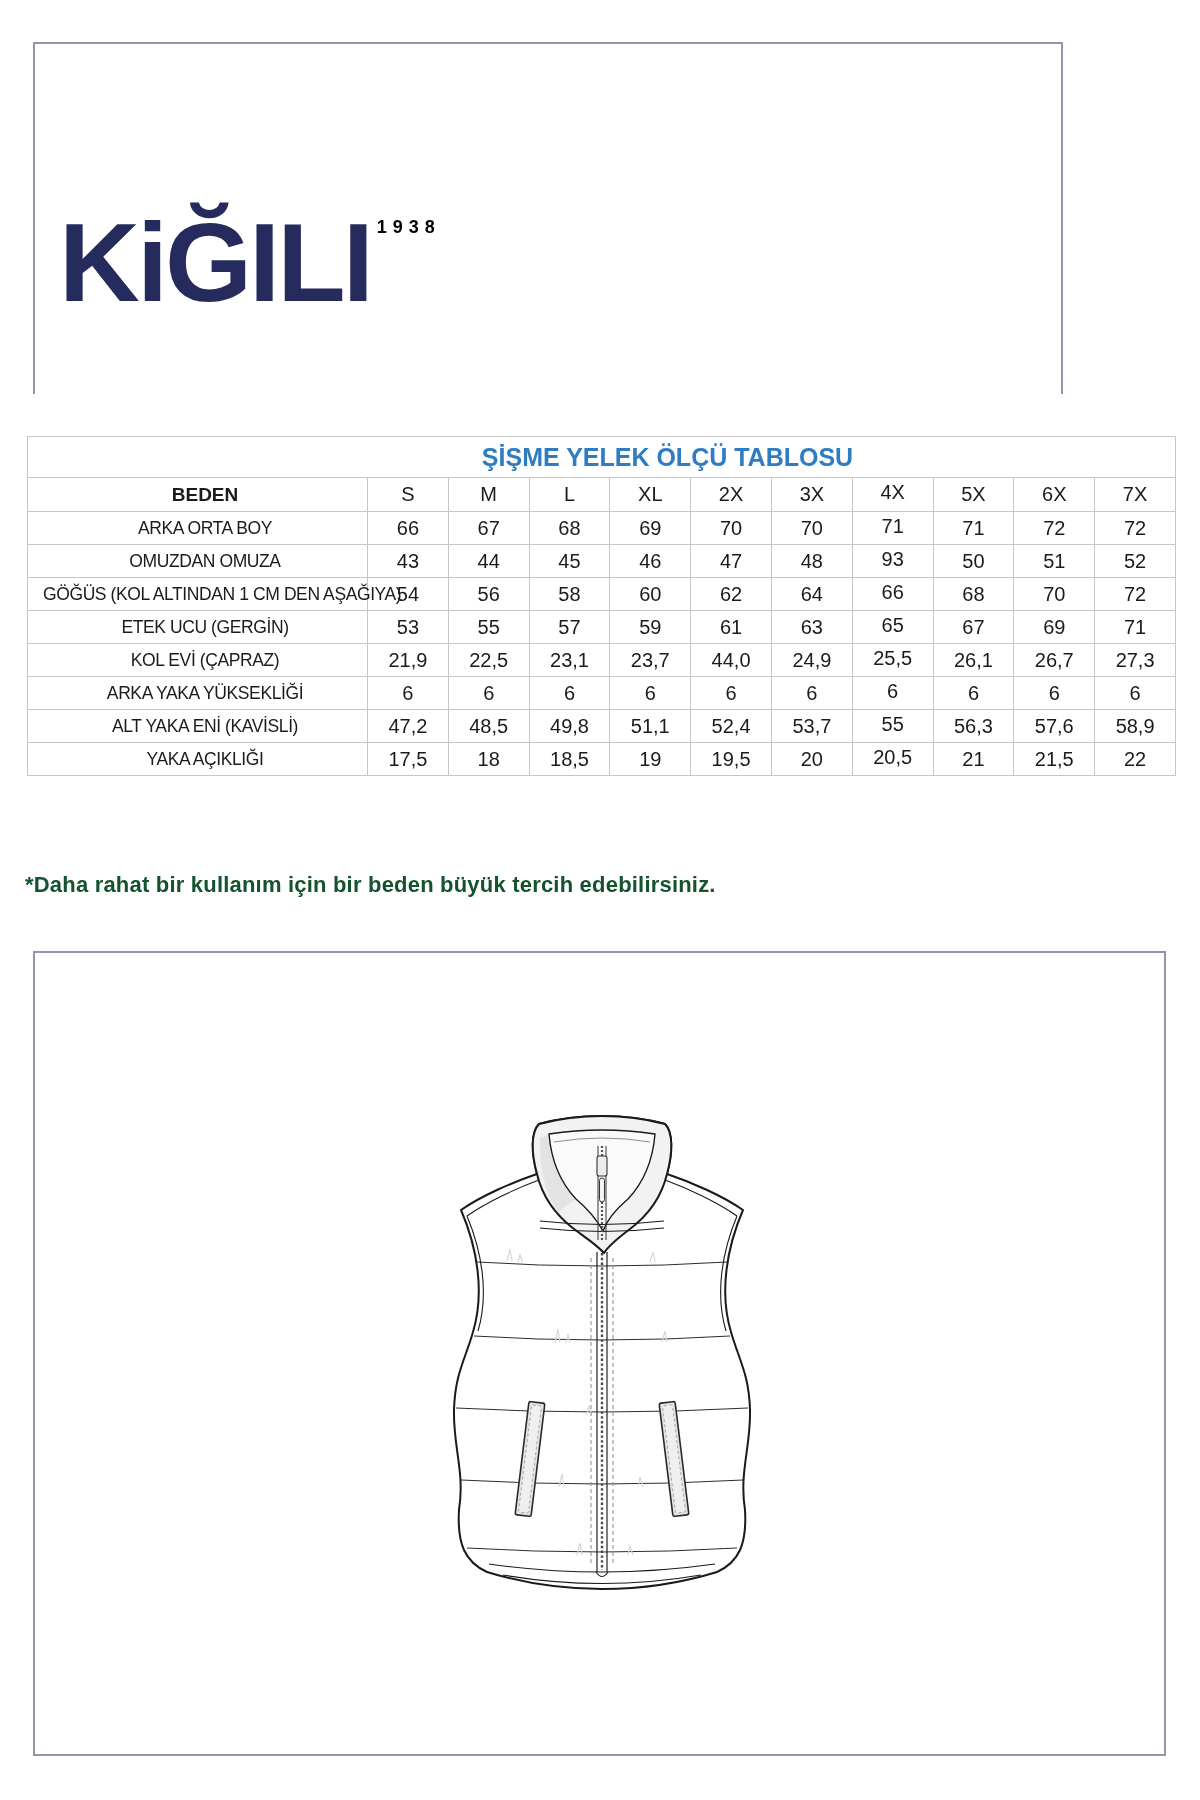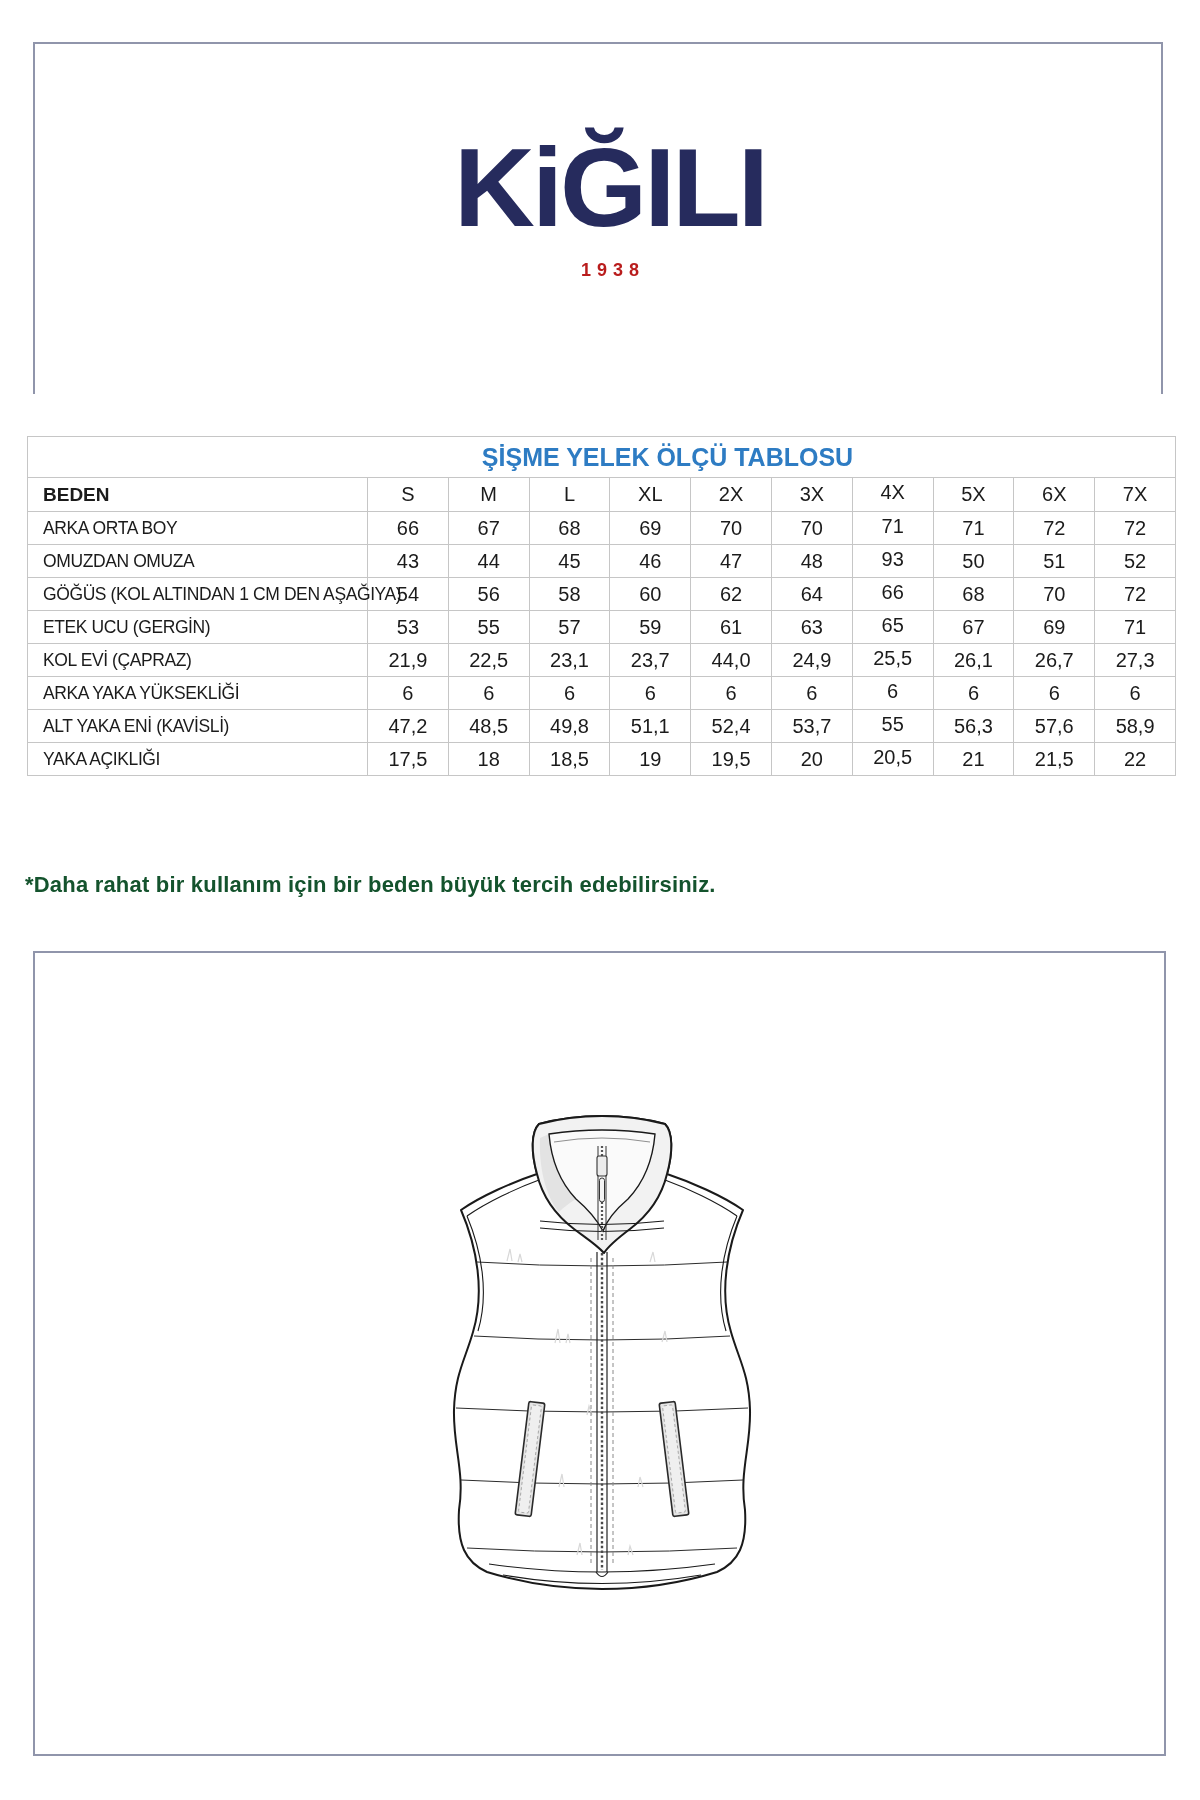--- a/index.html
+++ b/index.html
@@ -6,35 +6,35 @@
   html,body{margin:0;padding:0;}
   body{
     width:1200px;height:1800px;position:relative;overflow:hidden;
     background:#ffffff;
     font-family:"Liberation Sans","DejaVu Sans",sans-serif;
     -webkit-font-smoothing:antialiased;
   }
 
   
   .frame-top{
-    position:absolute;left:33px;top:42px;width:1130px;height:352px;
+    position:absolute;left:33px;top:42px;width:1030px;height:352px;
     border:2px solid #9095ab;border-bottom:none;
-    display:flex;flex-direction:column;align-items:center;
+    display:flex;align-items:center;
     box-sizing:border-box;
     padding-left:24px;
   }
   .brand{
     margin-top:88px;
     font-size:112px;line-height:1;font-weight:700;letter-spacing:-3px;
     color:#262b5d;white-space:nowrap;
   }
   .brand-year{
     margin-top:16px;
     font-size:18px;font-weight:700;letter-spacing:6px;padding-left:6px;
-    color:#b91c1c;
+    color:#000000;
   }
 
   
   .size-table{
     position:absolute;left:27px;top:436px;width:1148px;
     border-collapse:collapse;table-layout:fixed;
     color:#1b1b1b;
   }
   .size-table col.c-label{width:340px;}
   .size-table col.c-size{width:80.8px;}
@@ -46,21 +46,21 @@
     overflow:visible;white-space:nowrap;
   }
   .title-row td{
     height:41px;
     font-size:25px;font-weight:700;color:#2e7cc3;
     padding-left:132px;
   }
   .header-row td{height:34px;}
   .data-row td{height:33px;}
   .size-table td.lbl{
-    text-align:left;padding-left:15px;
+    text-align:center;padding-left:15px;
     font-size:17.5px;letter-spacing:-0.4px;
   }
   .header-row td.lbl{font-size:19px;font-weight:700;letter-spacing:0;}
   
   .header-row td:nth-child(8),
   .data-row td:nth-child(8){vertical-align:top;padding-top:3px;margin-left:32px;}
 
   
   .note{
     position:absolute;left:25px;top:872px;

